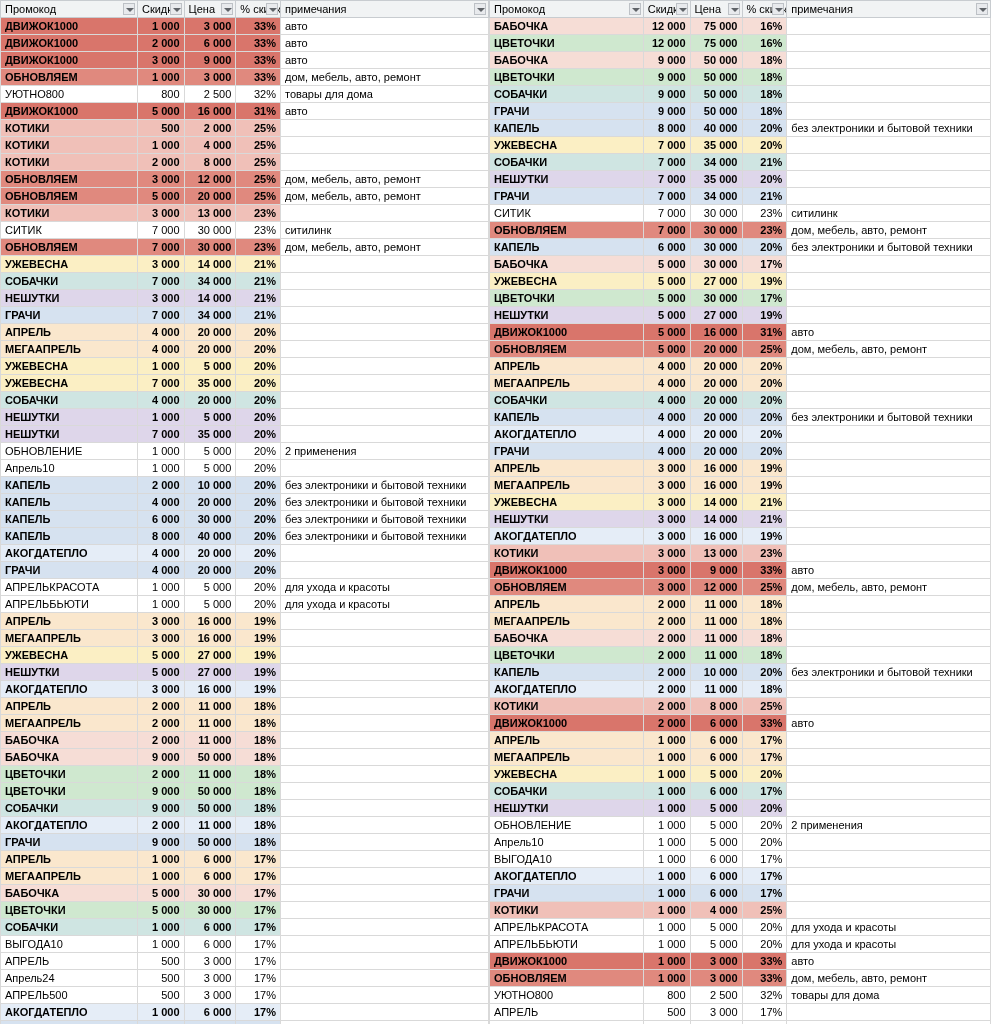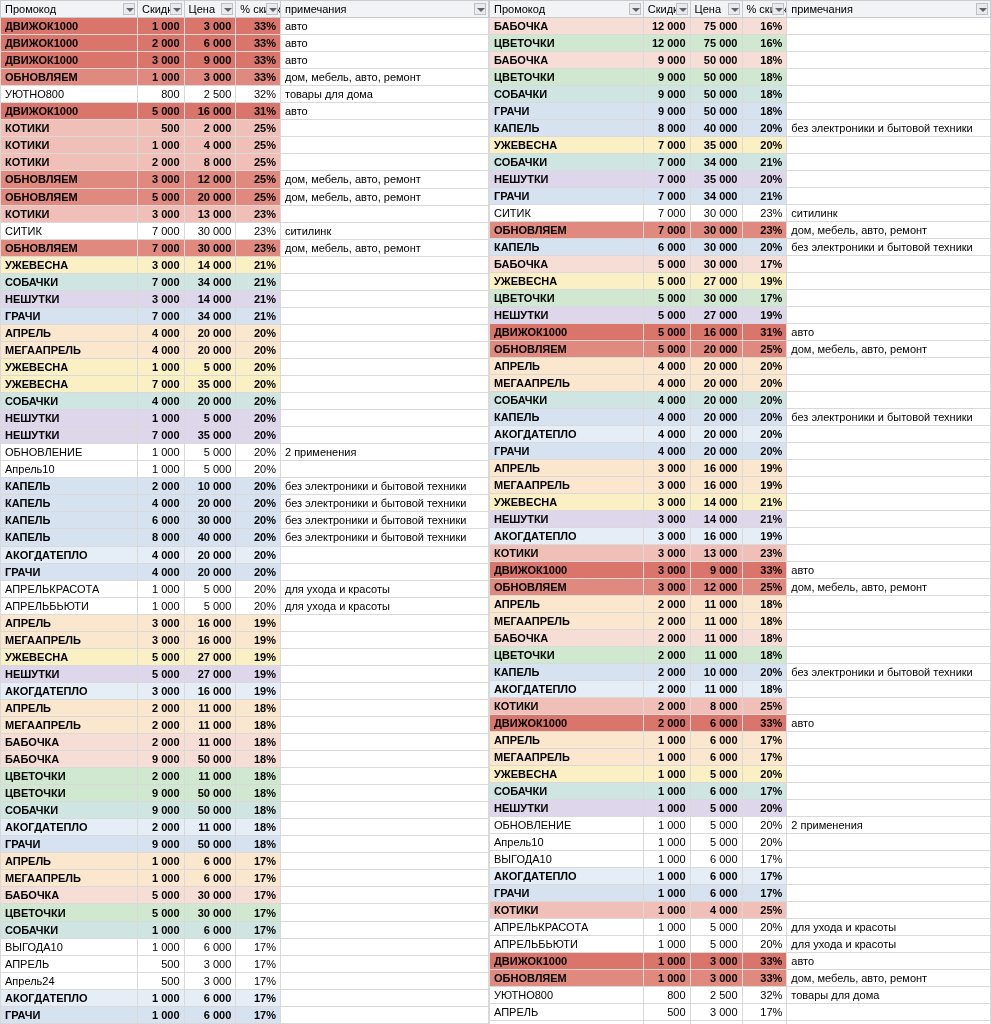--- a/index.html
+++ b/index.html
@@ -441,20 +441,27 @@
           <td class=""></td>
         </tr>
         <tr>
           <td class="" style="background: rgb(255, 255, 255);">Апрель24</td>
           <td class="num" style="background: rgb(255, 255, 255);">500</td>
           <td class="num" style="background: rgb(255, 255, 255);">3 000</td>
           <td class="num" style="background: rgb(255, 255, 255);">17%</td>
           <td class=""></td>
         </tr>
         <tr>
+          <td class="" style="background: rgb(255, 255, 255);">АПРЕЛЬ500</td>
+          <td class="num" style="background: rgb(255, 255, 255);">500</td>
+          <td class="num" style="background: rgb(255, 255, 255);">3 000</td>
+          <td class="num" style="background: rgb(255, 255, 255);">17%</td>
+          <td class=""></td>
+        </tr>
+        <tr>
           <td class=" bold" style="background: rgb(229, 237, 247);">АКОГДАТЕПЛО</td>
           <td class="num bold" style="background: rgb(229, 237, 247);">1 000</td>
           <td class="num bold" style="background: rgb(229, 237, 247);">6 000</td>
           <td class="num bold" style="background: rgb(229, 237, 247);">17%</td>
           <td class=""></td>
         </tr>
         <tr>
           <td class=" bold" style="background: rgb(214, 226, 240);">ГРАЧИ</td>
           <td class="num bold" style="background: rgb(214, 226, 240);">1 000</td>
           <td class="num bold" style="background: rgb(214, 226, 240);">6 000</td>

